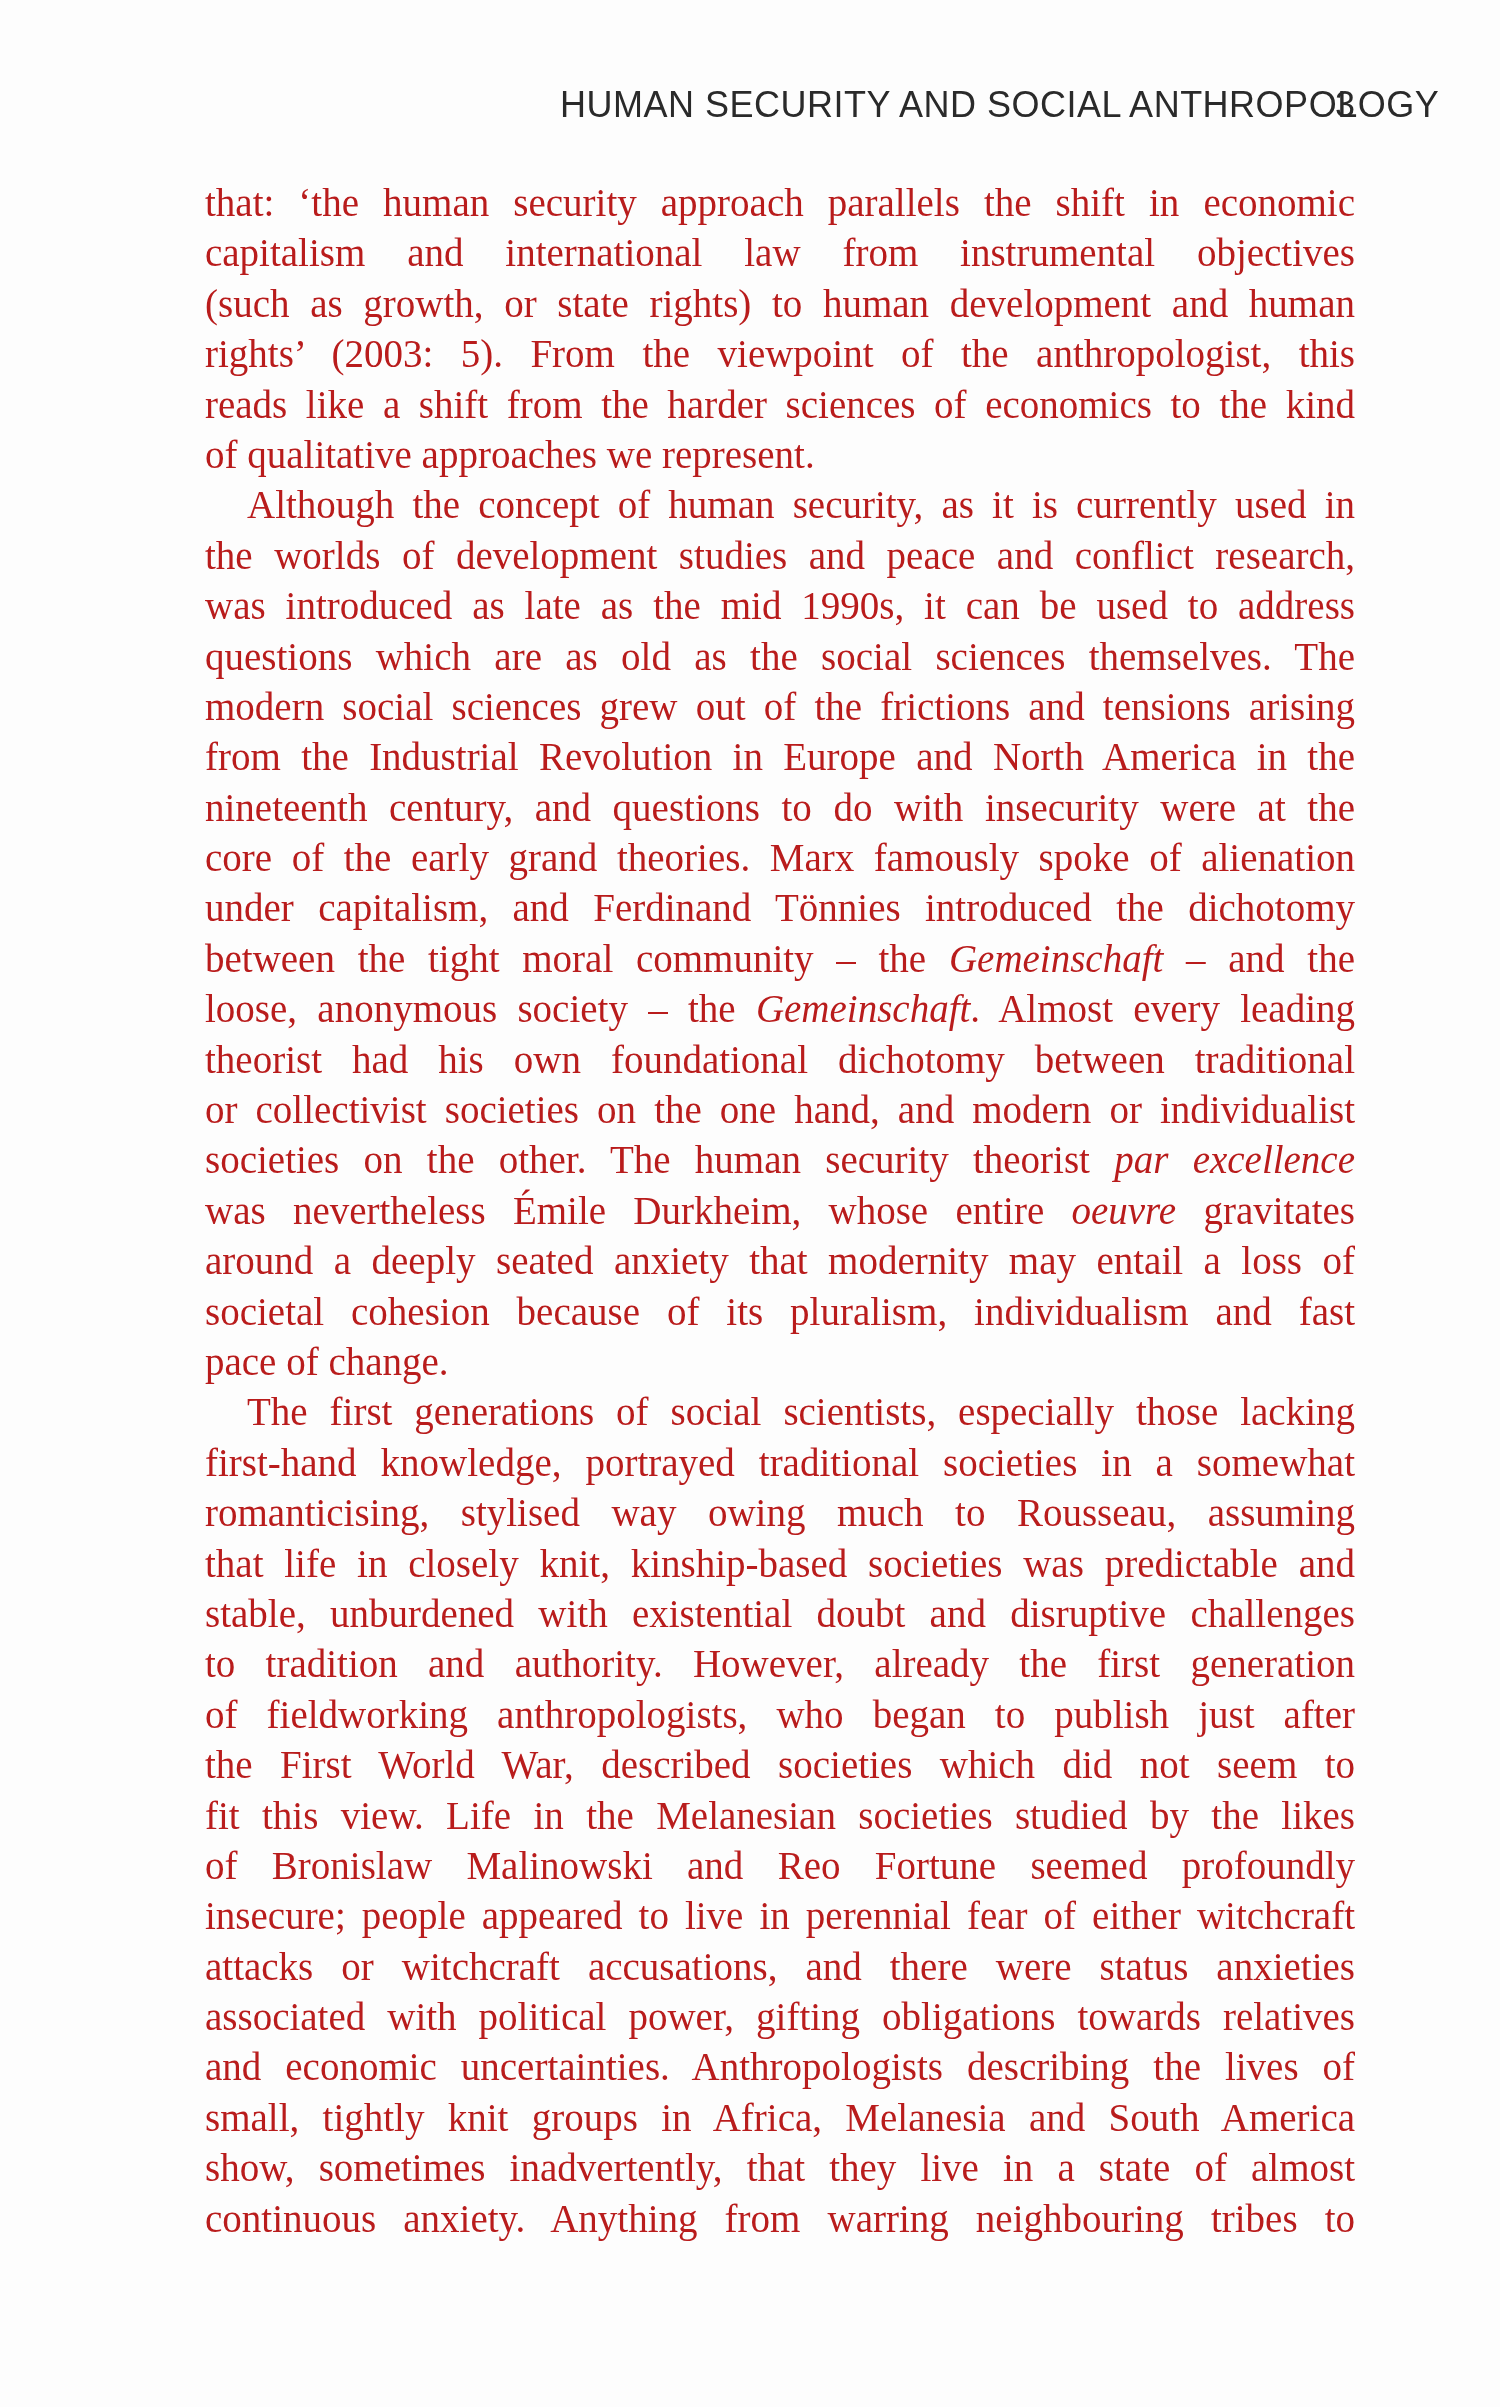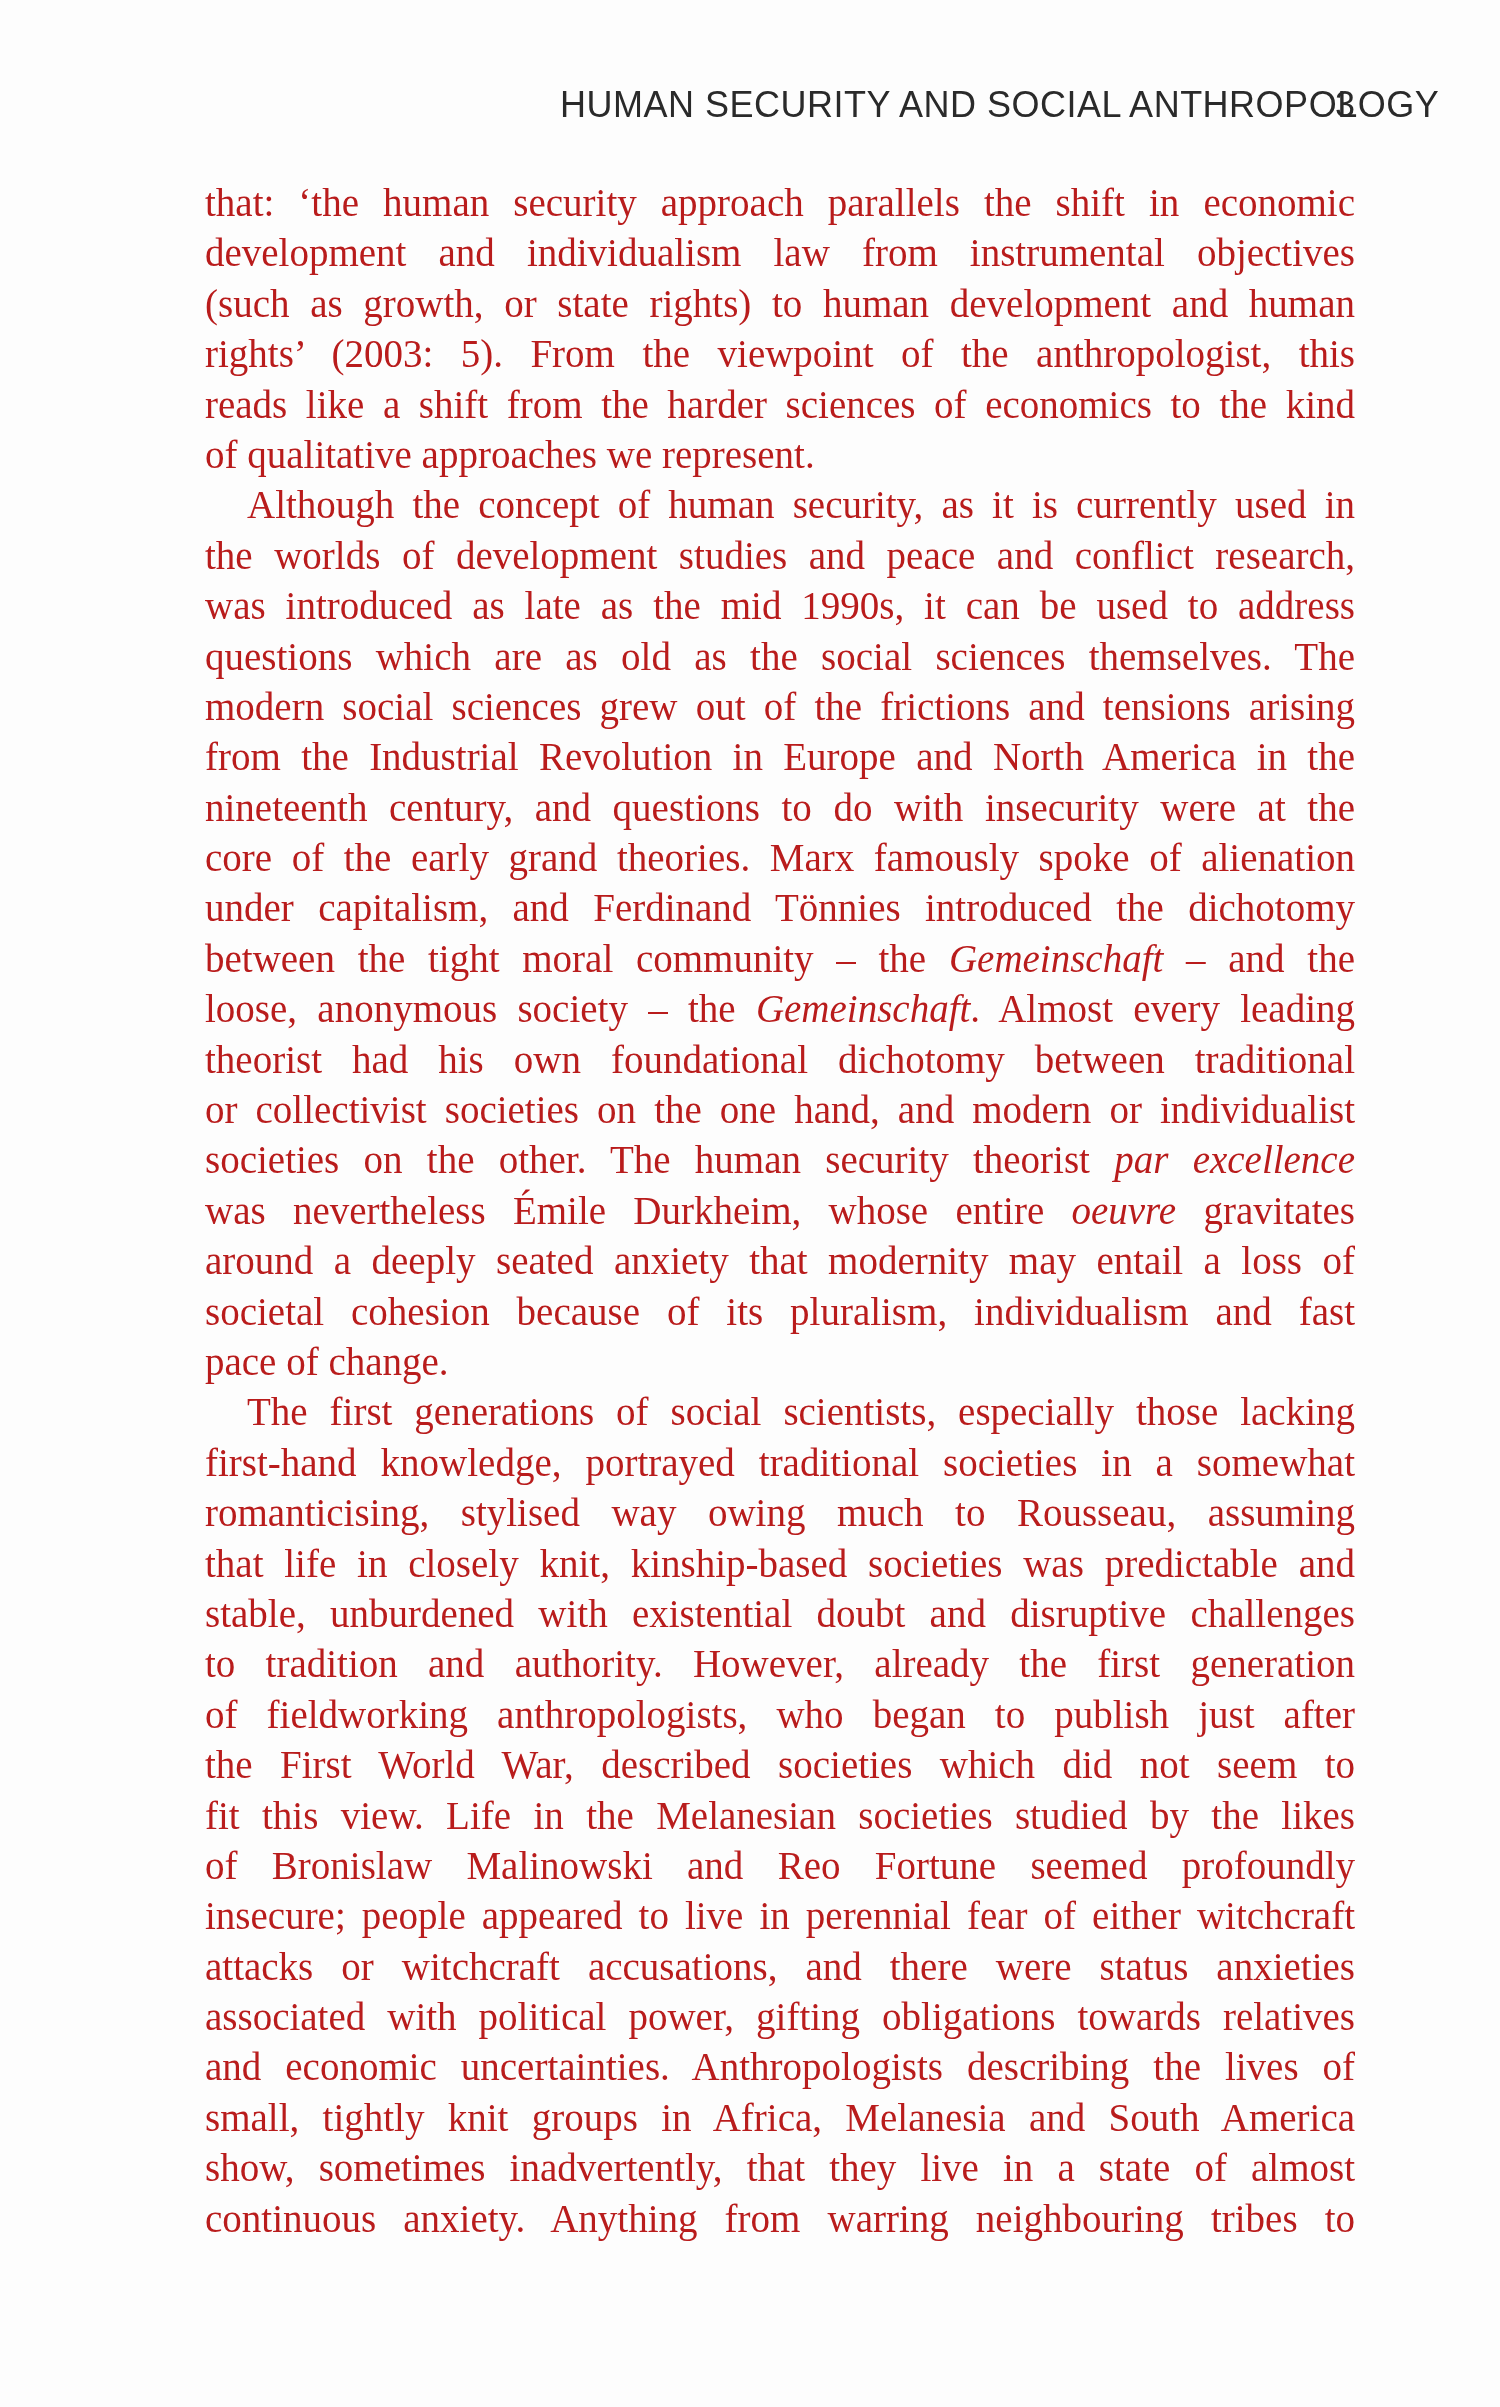--- a/index.html
+++ b/index.html
@@ -36,21 +36,21 @@
 
   <div class="running-head">
     <span class="head-title">HUMAN SECURITY AND SOCIAL ANTHROPOLOGY</span>
     <span class="page-num">3</span>
   </div>
 
   <div class="body-text">
 
     <div>
       <span class="line">that: ‘the human security approach parallels the shift in economic</span>
-      <span class="line">development and individualism law from instrumental objectives</span>
+      <span class="line">capitalism and international law from instrumental objectives</span>
       <span class="line">(such as growth, or state rights) to human development and human</span>
       <span class="line">rights’ (2003: 5). From the viewpoint of the anthropologist, this</span>
       <span class="line">reads like a shift from the harder sciences of economics to the kind</span>
       <span class="line last">of qualitative approaches we represent.</span>
     </div>
 
     <div>
       <span class="line indent">Although the concept of human security, as it is currently used in</span>
       <span class="line">the worlds of development studies and peace and conflict research,</span>
       <span class="line">was introduced as late as the mid 1990s, it can be used to address</span>

